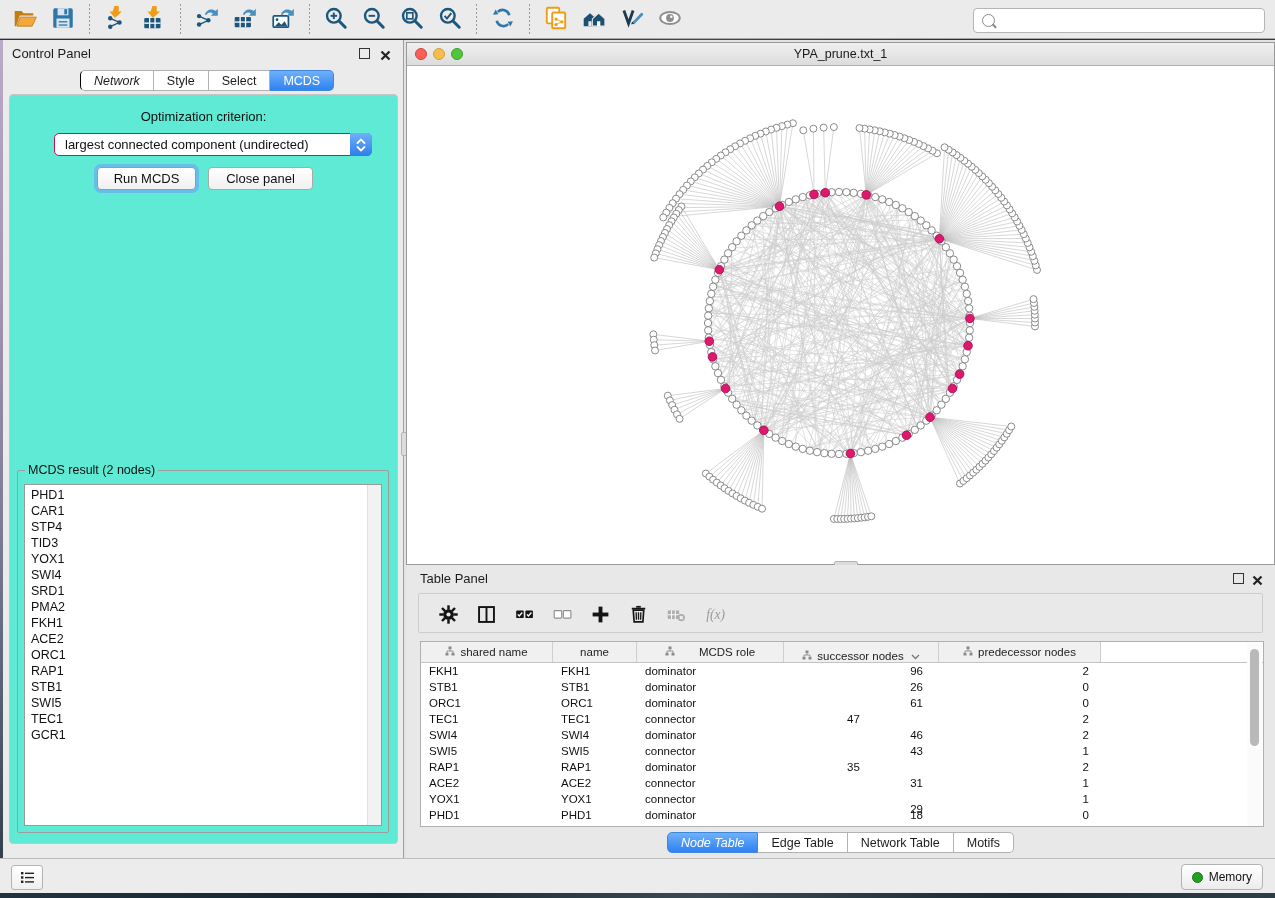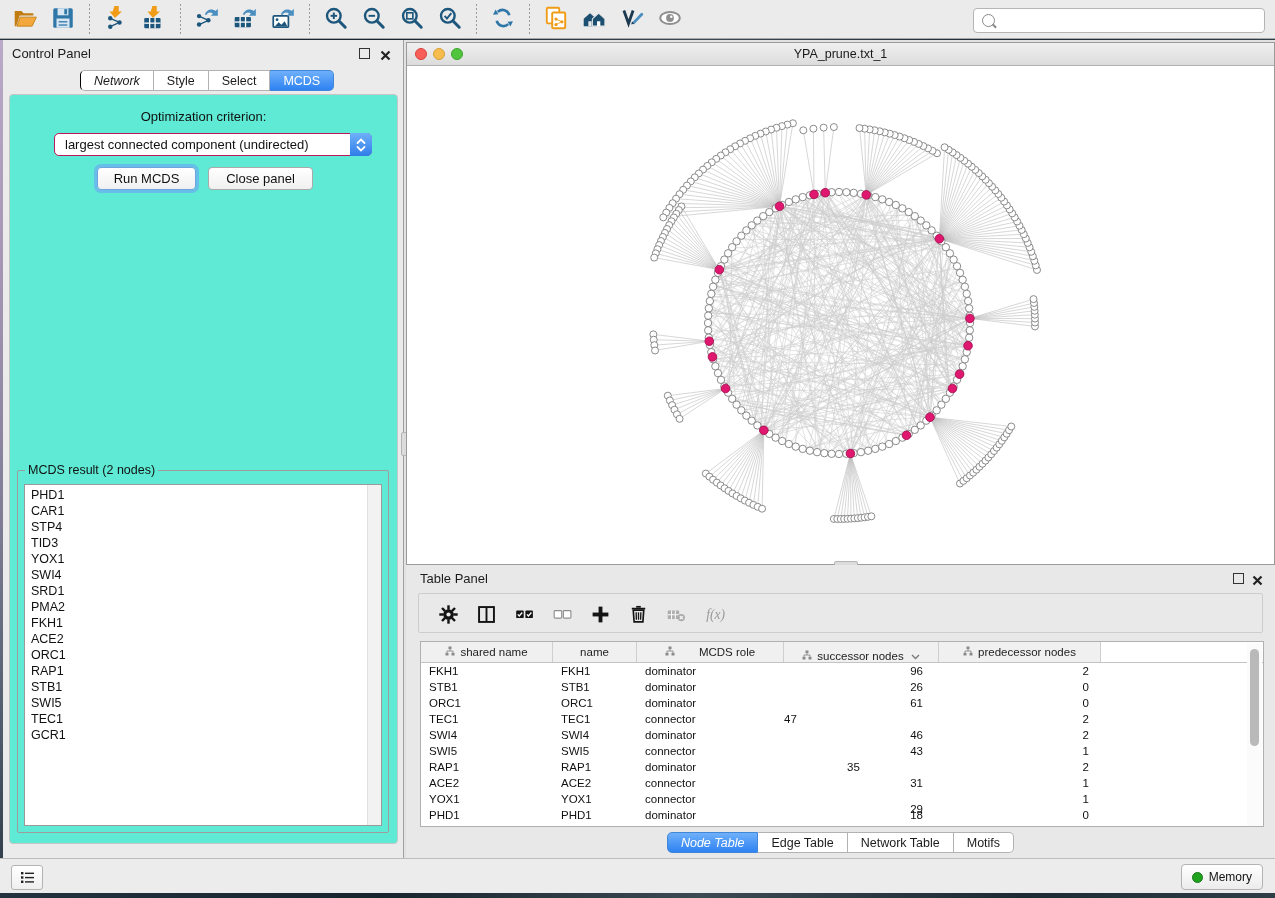--- a/index.html
+++ b/index.html
@@ -1261,21 +1261,21 @@
               <div class="td" style="width: 132px; text-align: left; padding-left: 8px; padding-right: 0px;">ORC1</div>
               <div class="td" style="width: 84px; text-align: left; padding-left: 8px; padding-right: 0px;">ORC1</div>
               <div class="td" style="width: 147px; text-align: left; padding-left: 8px; padding-right: 0px;">dominator</div>
               <div class="td" style="width: 155px; text-align: right; padding-left: 0px; padding-right: 16px;">61</div>
               <div class="td" style="width: 162px; text-align: right; padding-left: 0px; padding-right: 12px;">0</div>
             </div>
             <div class="trow">
               <div class="td" style="width: 132px; text-align: left; padding-left: 8px; padding-right: 0px;">TEC1</div>
               <div class="td" style="width: 84px; text-align: left; padding-left: 8px; padding-right: 0px;">TEC1</div>
               <div class="td" style="width: 147px; text-align: left; padding-left: 8px; padding-right: 0px;">connector</div>
-              <div class="td" style="width: 155px; text-align: left; padding-left: 0px; padding-right: 16px;">47</div>
+              <div class="td" style="width: 155px; text-align: center; padding-left: 0px; padding-right: 16px;">47</div>
               <div class="td" style="width: 162px; text-align: right; padding-left: 0px; padding-right: 12px;">2</div>
             </div>
             <div class="trow">
               <div class="td" style="width: 132px; text-align: left; padding-left: 8px; padding-right: 0px;">SWI4</div>
               <div class="td" style="width: 84px; text-align: left; padding-left: 8px; padding-right: 0px;">SWI4</div>
               <div class="td" style="width: 147px; text-align: left; padding-left: 8px; padding-right: 0px;">dominator</div>
               <div class="td" style="width: 155px; text-align: right; padding-left: 0px; padding-right: 16px;">46</div>
               <div class="td" style="width: 162px; text-align: right; padding-left: 0px; padding-right: 12px;">2</div>
             </div>
             <div class="trow">

